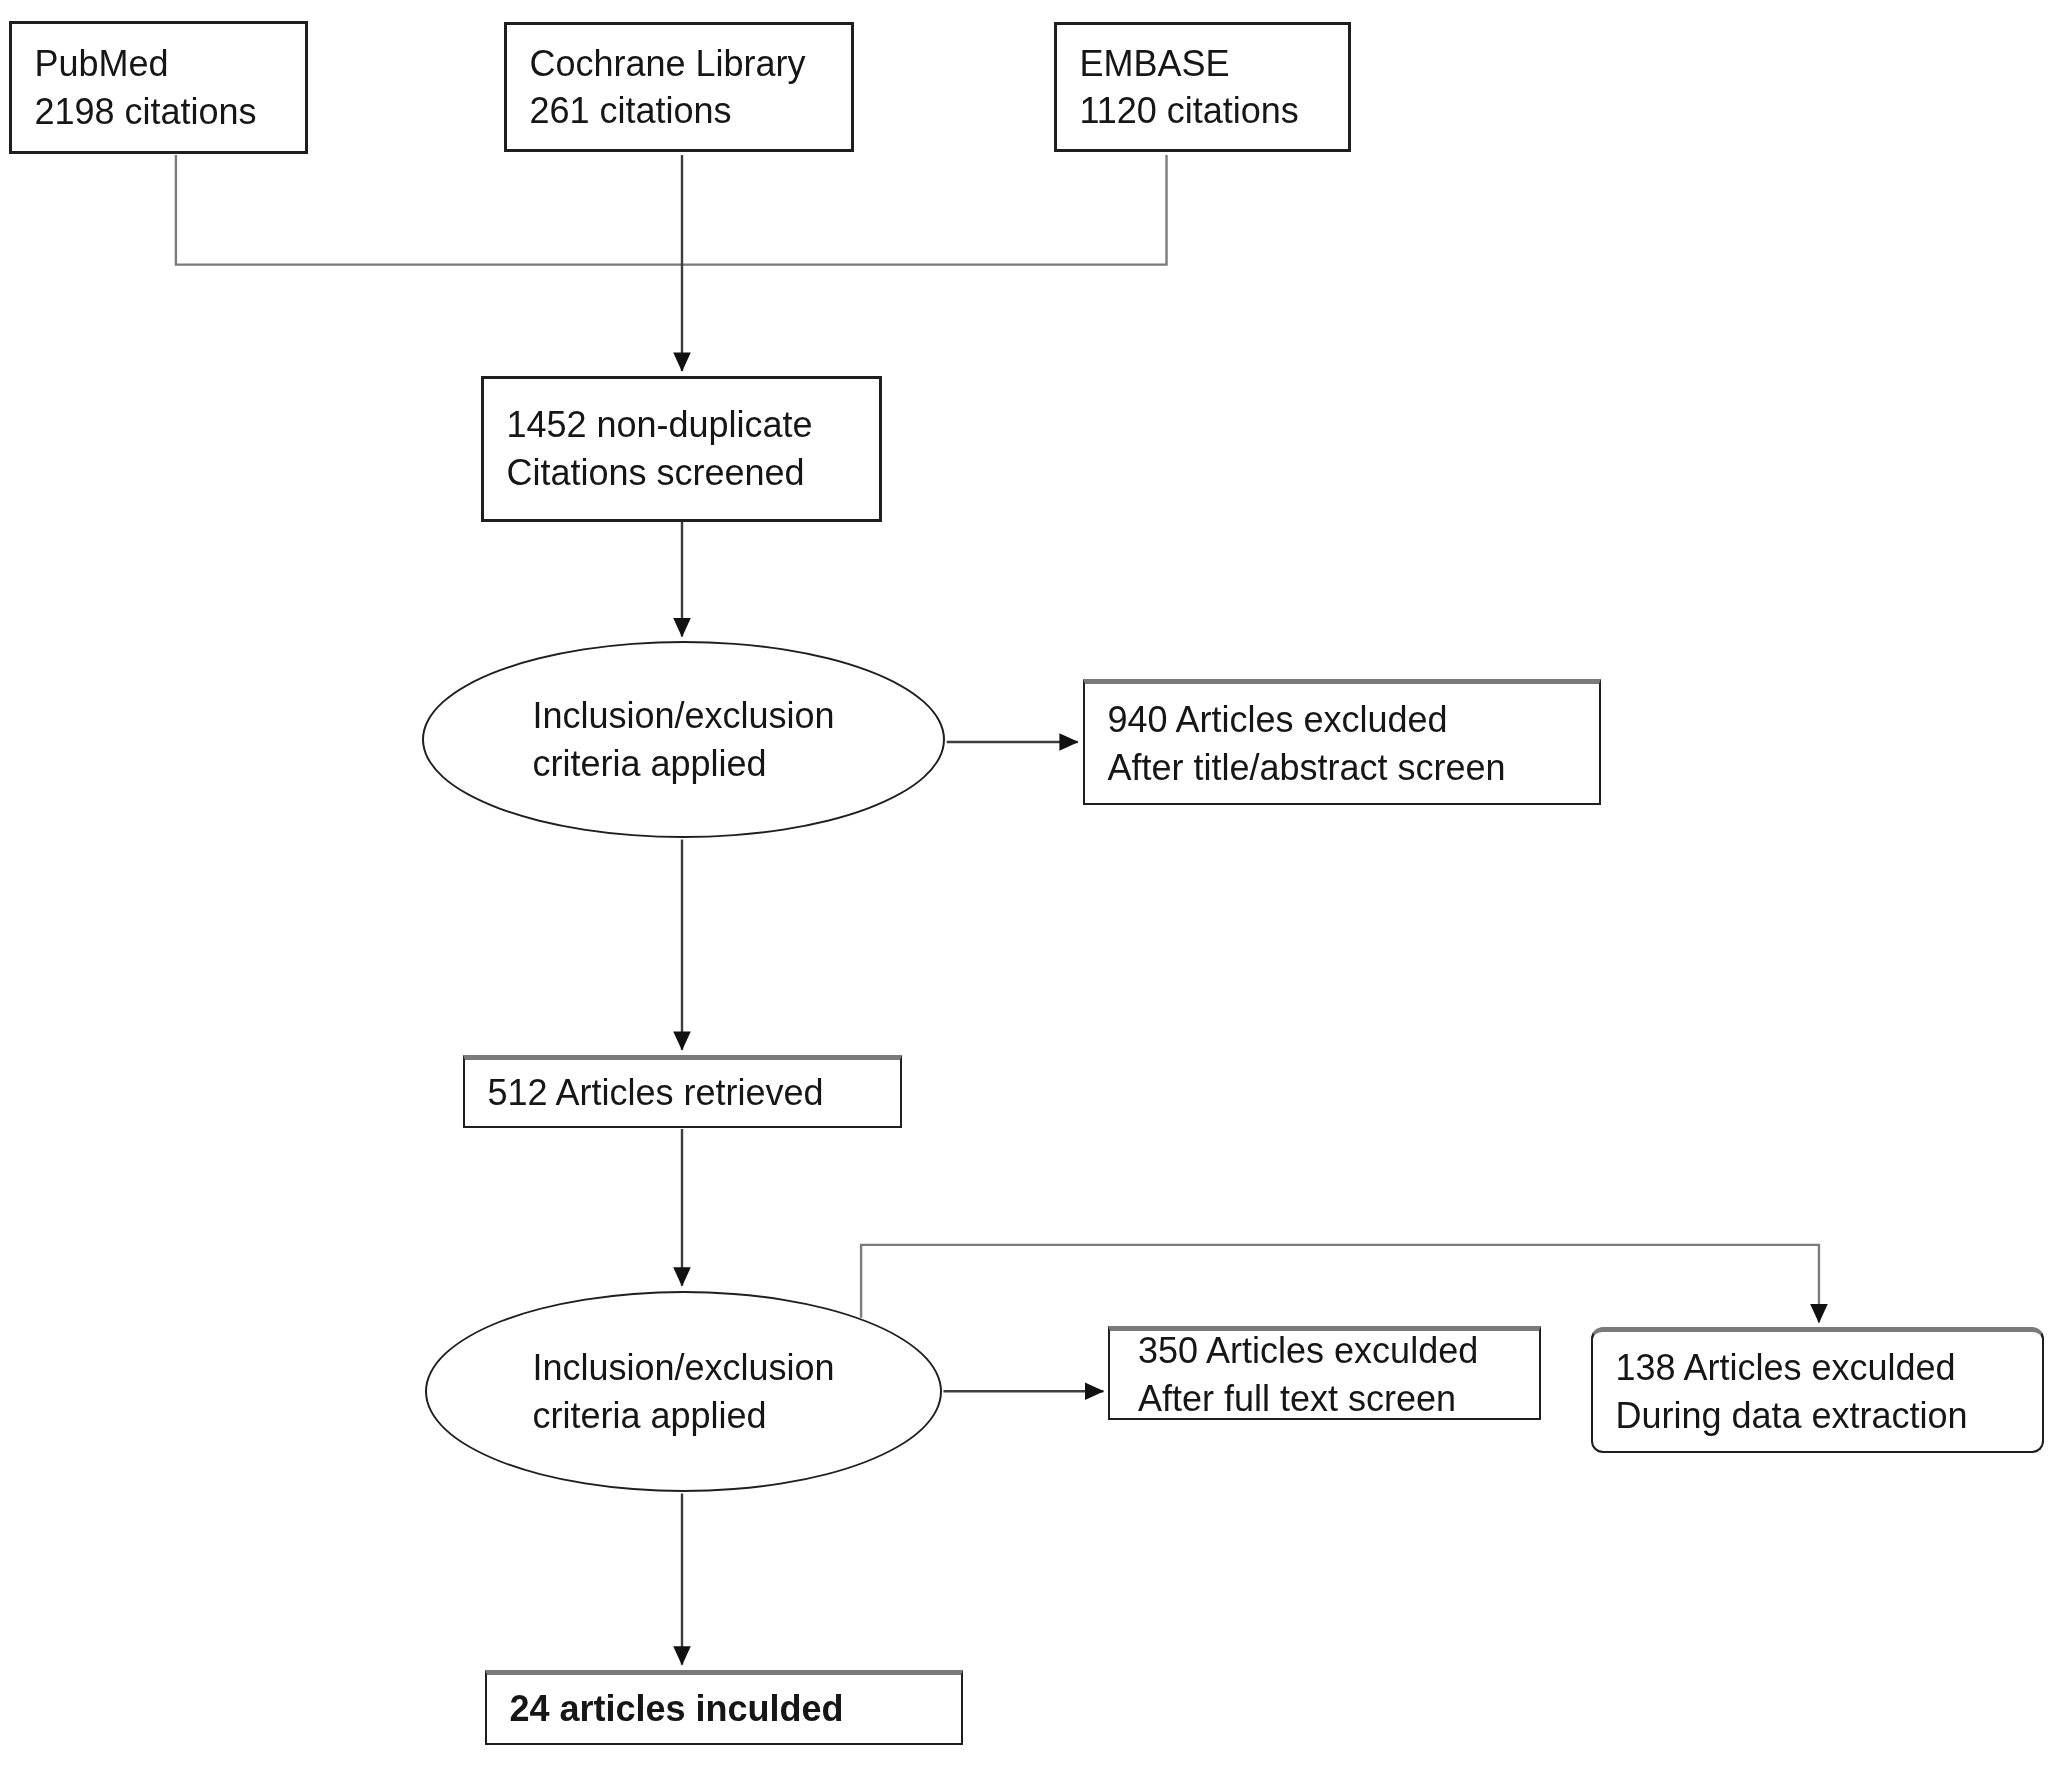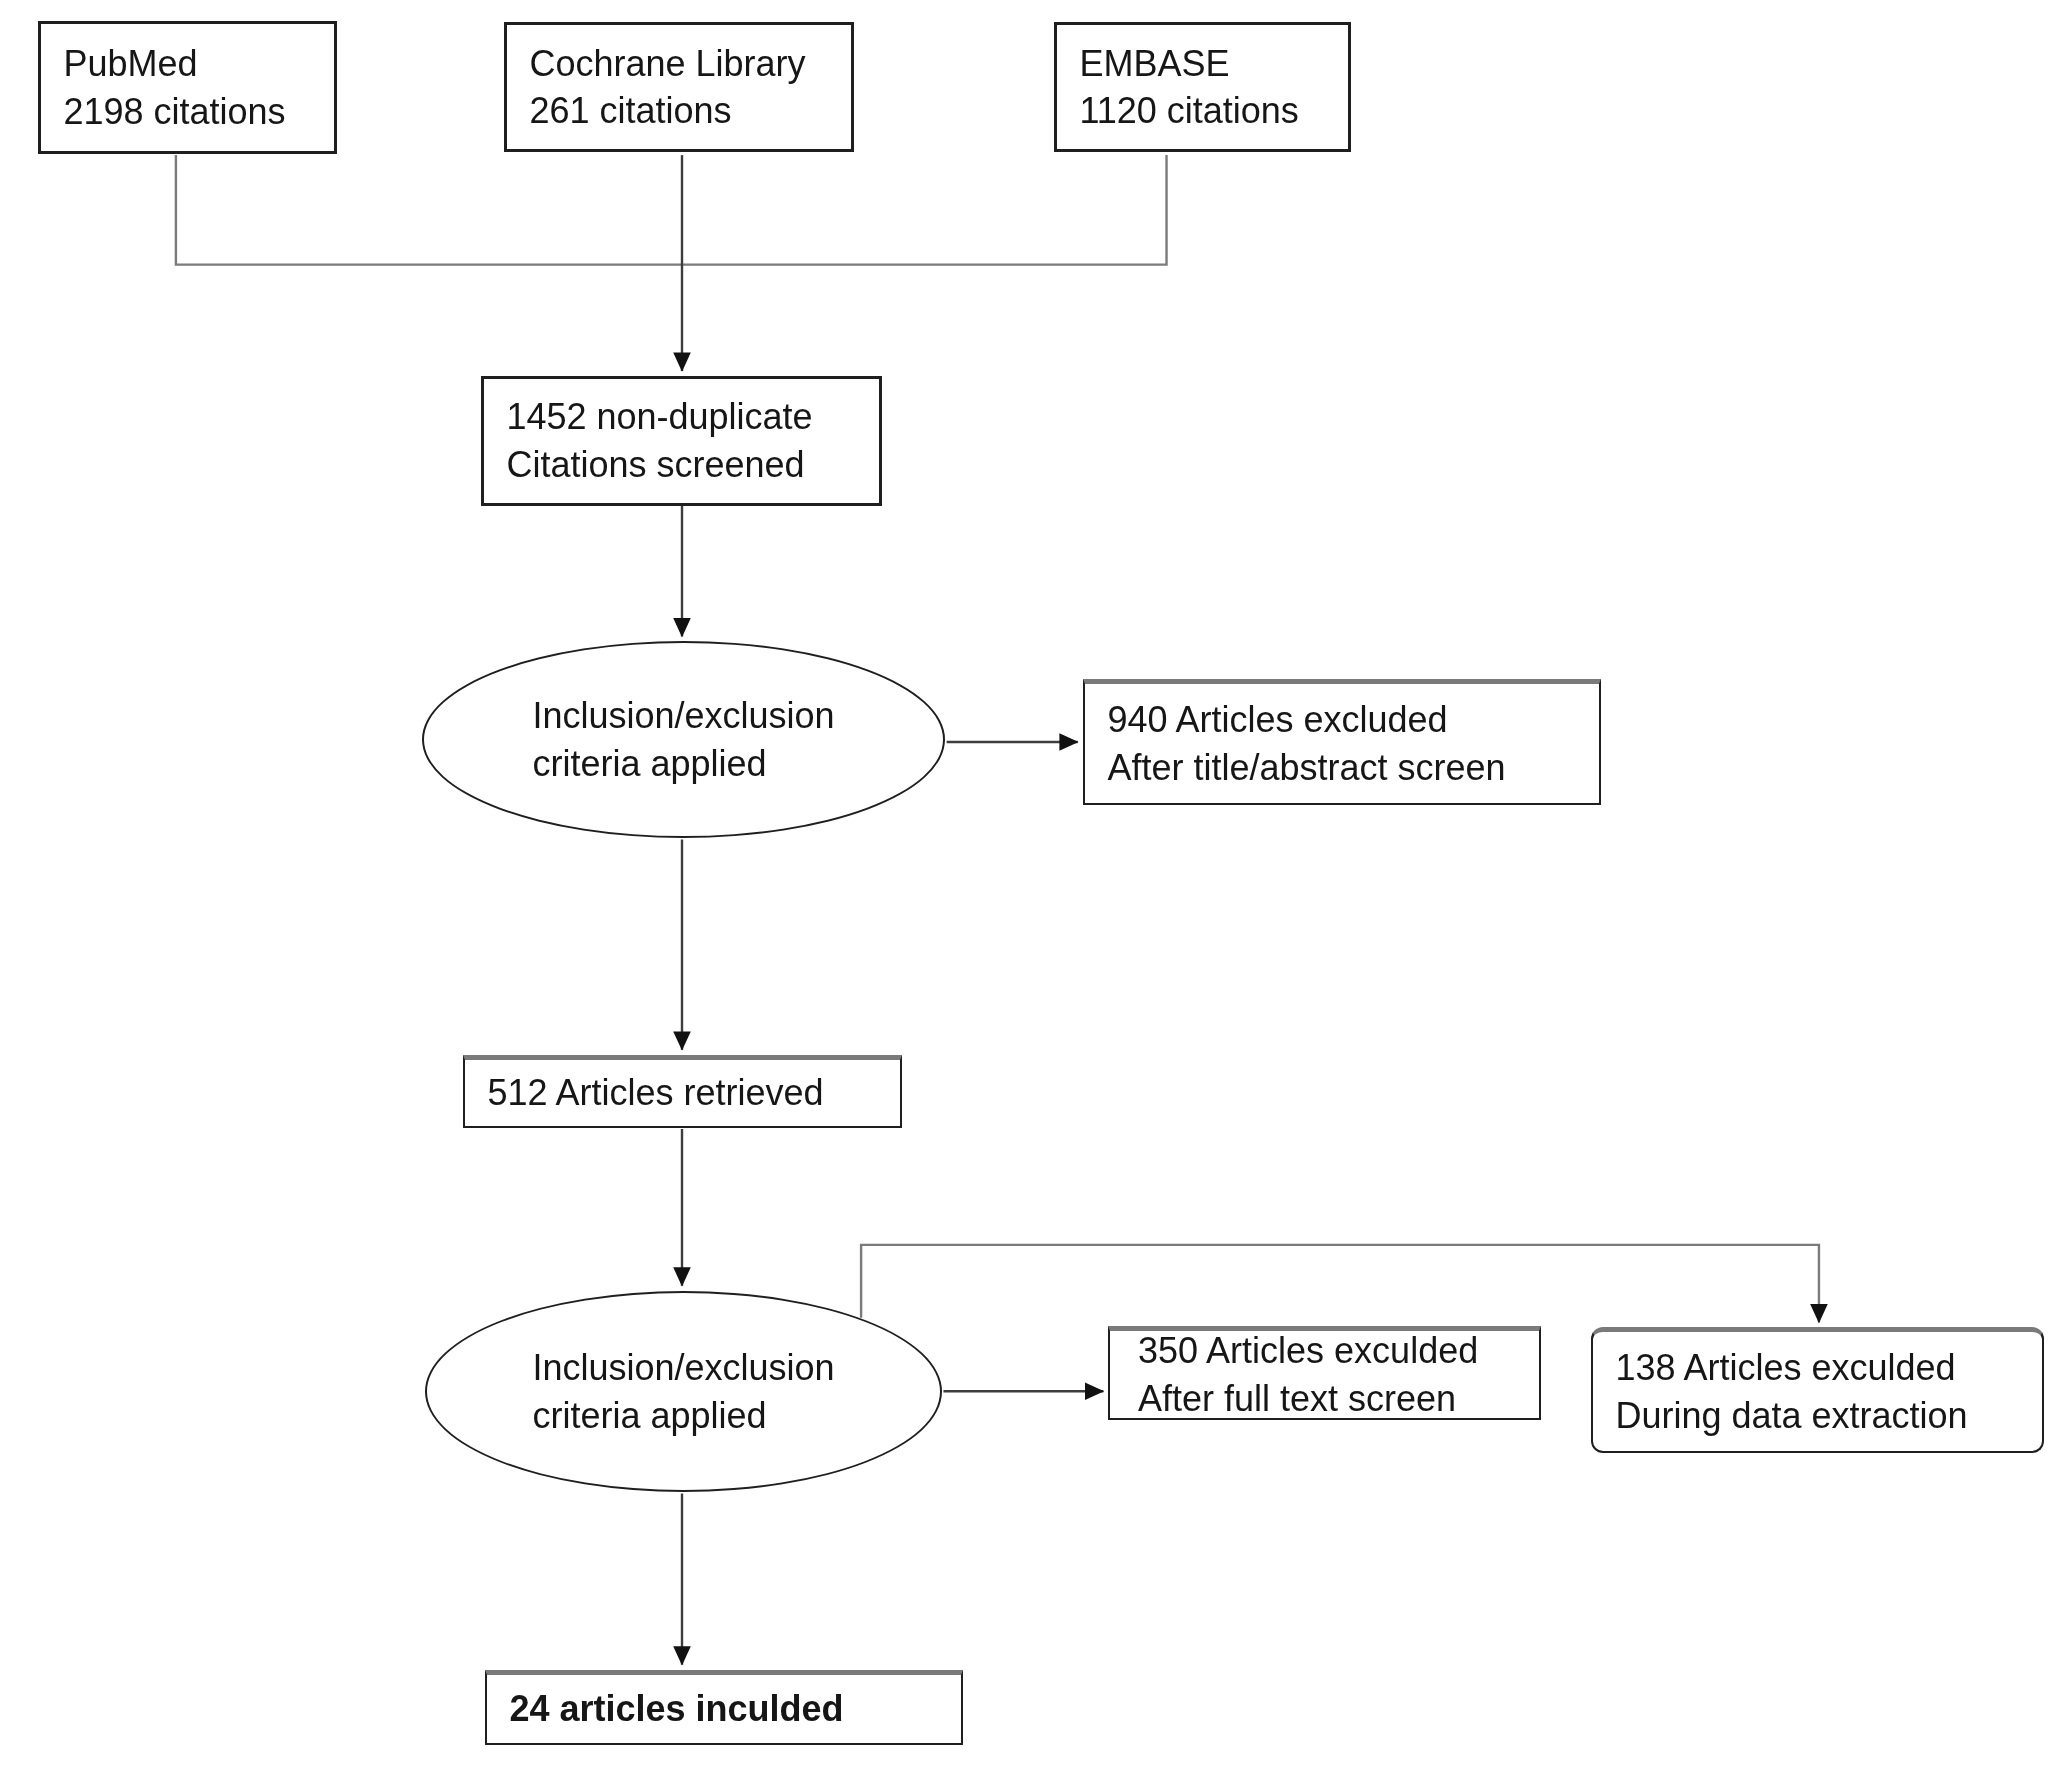--- a/index.html
+++ b/index.html
@@ -70,36 +70,36 @@
 
     <line x1="853" y1="1412" x2="853" y2="1608" stroke-width="3" marker-end="url(#arrow)" stroke="#3d3d3d"></line>
 
     <polyline points="1077,1648 1077,1557 2275,1557 2275,1654" fill="none" stroke-width="3" marker-end="url(#arrow)" stroke="#7b7b7b"></polyline>
 
     <line x1="1180" y1="1740" x2="1380" y2="1740" stroke-width="3" marker-end="url(#arrow)" stroke="#3d3d3d"></line>
 
     <line x1="853" y1="1868" x2="853" y2="2082" stroke-width="3" marker-end="url(#arrow)" stroke="#3d3d3d"></line>
   </svg>
 
-  <div class="node box" style="left:38px;top:21px;width:299px;height:133px;">
+  <div class="node box" style="left:9px;top:21px;width:299px;height:133px;">
     <span class="line">PubMed</span>
     <span class="line">2198 citations</span>
   </div>
 
   <div class="node box" style="left:504px;top:22.4px;width:350px;height:130px;">
     <span class="line">Cochrane Library</span>
     <span class="line">261 citations</span>
   </div>
 
   <div class="node box" style="left:1018px;top:22.4px;width:297px;height:130px;margin-left:36px;">
     <span class="line">EMBASE</span>
     <span class="line">1120 citations</span>
   </div>
 
-  <div class="node box" style="left:481px;top:376px;width:401px;height:130px;">
+  <div class="node box" style="left:481px;top:376px;width:401px;height:146px;">
     <span class="line">1452 non-duplicate</span>
     <span class="line">Citations screened</span>
   </div>
 
   <div class="node ellipse" style="left:422px;top:641px;width:523px;height:197px;">
     <div class="lines">
       <span class="line">Inclusion/exclusion</span>
       <span class="line">criteria applied</span>
     </div>
   </div>

